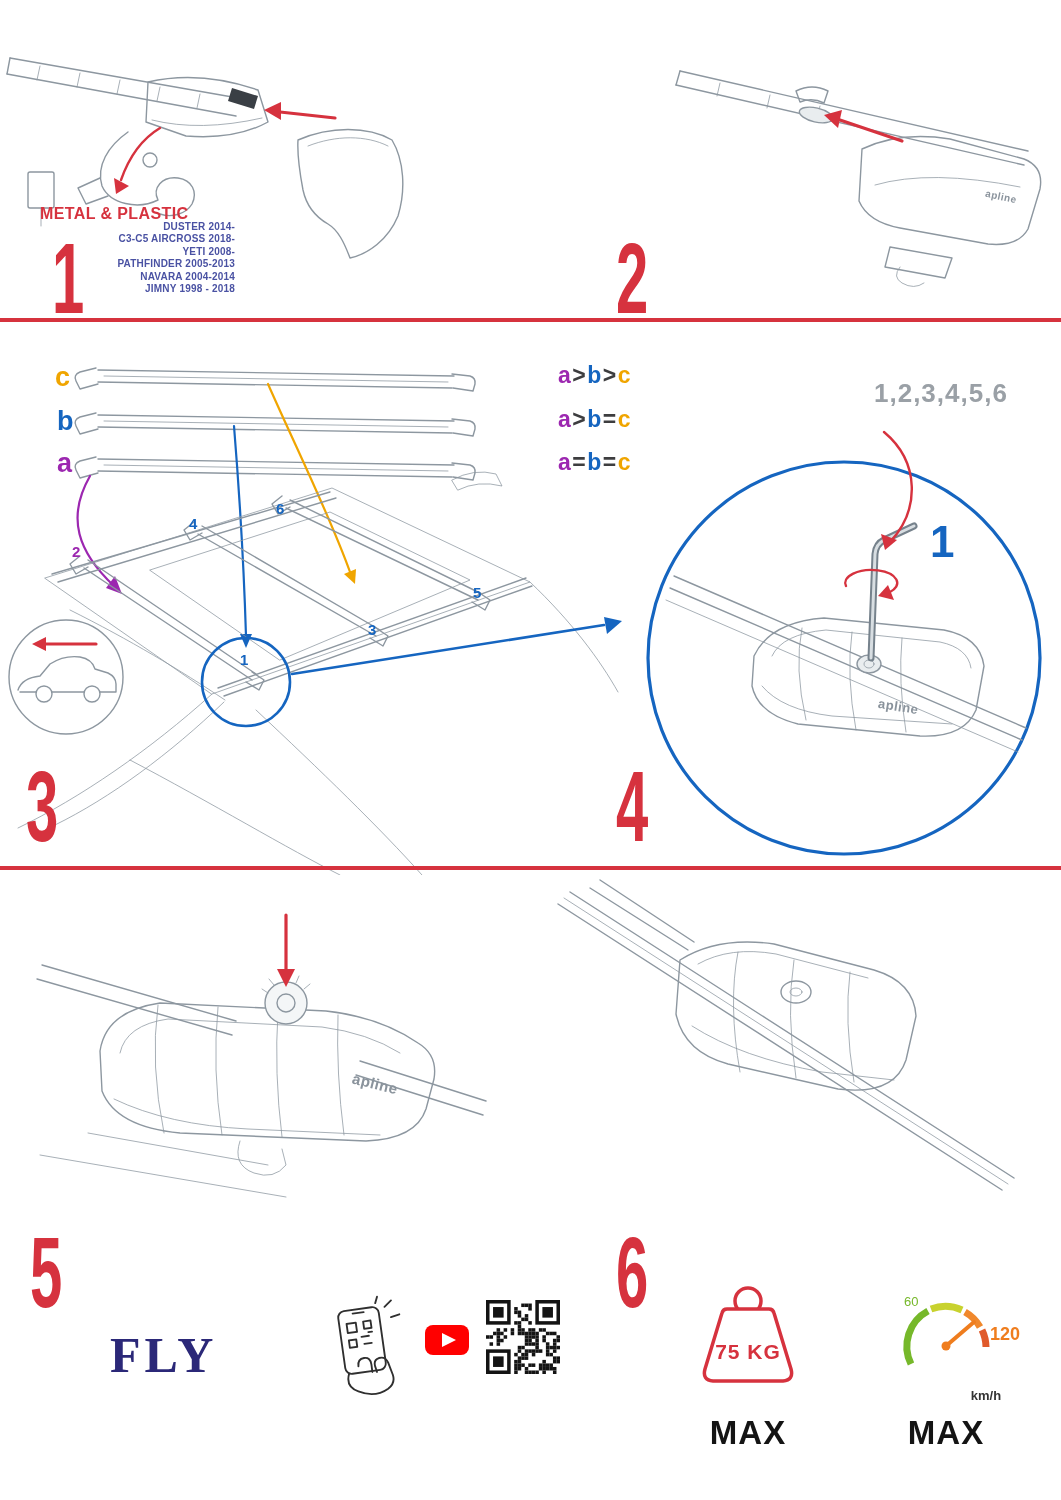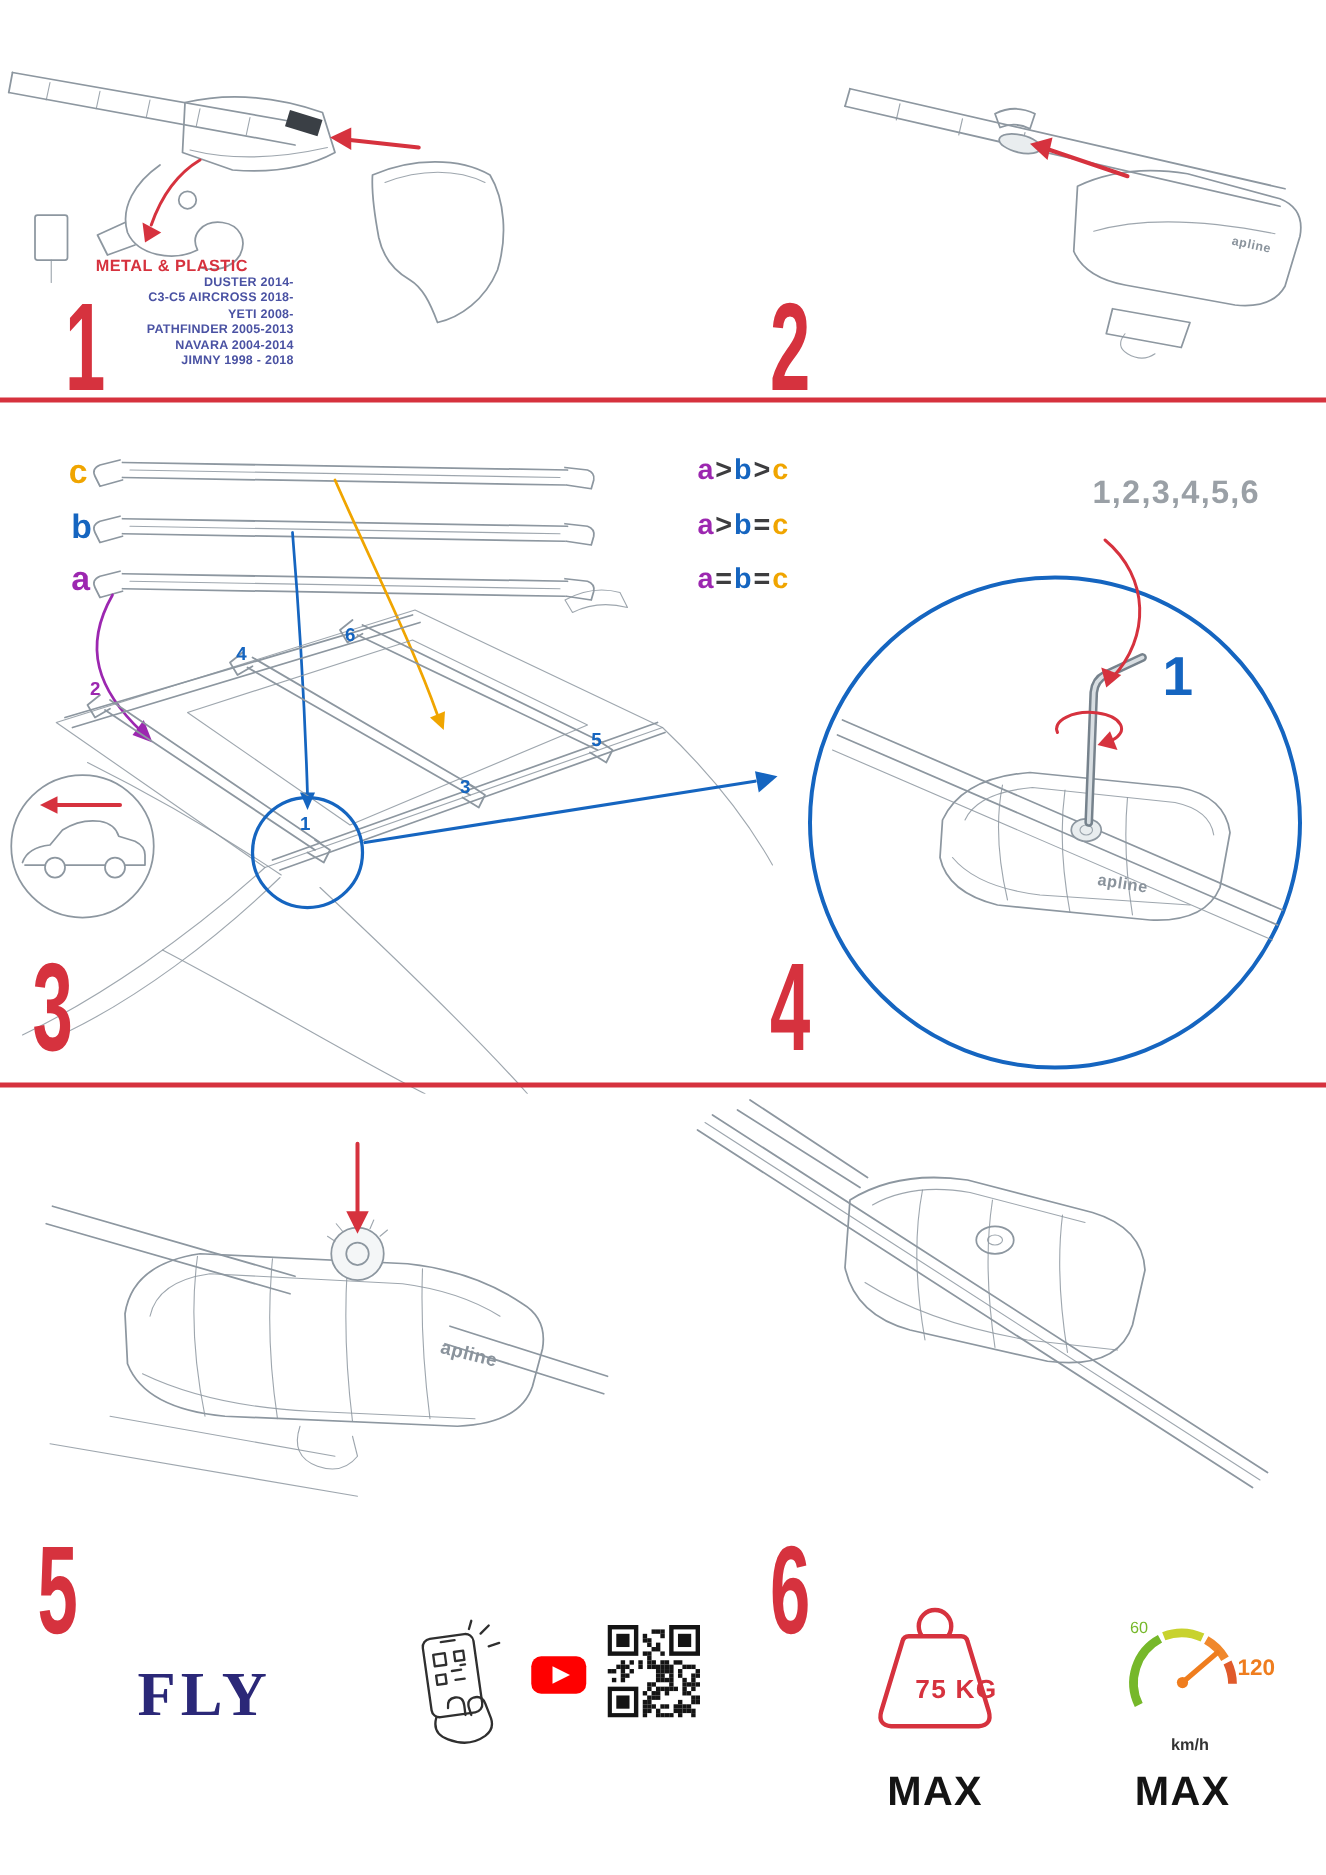--- a/index.html
+++ b/index.html
@@ -24,27 +24,27 @@
 .draw .key{stroke:#76828c;stroke-width:7}
 .draw .keyhi{stroke:#d8dee2;stroke-width:3}
 .draw .fillg{fill:#e9edef}
 .draw .darkfill{fill:#3a3f45;stroke:none}
 .barlabel{position:absolute;font-size:27px;font-weight:700;line-height:1}
 .posnum{position:absolute;font-size:15px;font-weight:700;color:var(--blue);line-height:1}
 .cmp{position:absolute;font-size:23px;font-weight:700;letter-spacing:.5px;white-space:nowrap}
 .cmp .pl{color:var(--purple)}.cmp .bl{color:var(--blue)}.cmp .ol{color:var(--orange)}.cmp .op{color:#3d3d3f;padding:0 1px}
 .seq{position:absolute;font-size:26px;font-weight:700;color:var(--gray,#9aa0a6);letter-spacing:1px}
 .bigblue{position:absolute;font-size:44px;font-weight:700;color:var(--blue);line-height:1}
-.matlabel{position:absolute;color:var(--red);font-weight:700;font-size:13px;letter-spacing:.4px;text-align:center}
+.matlabel{position:absolute;color:var(--red);font-weight:700;font-size:16px;letter-spacing:.4px;text-align:left}
 .vlist{position:absolute;color:#4a52a3;font-weight:700;font-size:10px;line-height:12.4px;text-align:right;letter-spacing:.2px}
 .logo-small{position:absolute;color:#8a939c;font-weight:700;letter-spacing:.5px;line-height:1}
 .fly{position:absolute;font-family:"Liberation Serif","DejaVu Serif",serif;font-weight:700;font-size:50px;color:var(--navy,#2b2878);letter-spacing:4px;line-height:1}
 .brandline{position:absolute;font-size:29px;font-weight:700;letter-spacing:-.3px;color:#2e2e30;white-space:nowrap;line-height:1}
 .brandline .red{color:var(--red)}.brandline .gray{color:#9aa0a6}
-.kg{position:absolute;color:var(--red);font-weight:700;font-size:21px;text-align:right;letter-spacing:1px}
+.kg{position:absolute;color:var(--red);font-weight:700;font-size:21px;text-align:center;letter-spacing:1px}
 .max{position:absolute;font-size:33px;font-weight:700;color:#141414;text-align:center;letter-spacing:1px}
 .kmh{position:absolute;font-size:13px;color:#333;text-align:center;font-weight:600}
 .g60{position:absolute;font-size:13px;font-weight:400;color:var(--green,#76b82a)}
 .g120{position:absolute;font-size:18px;font-weight:700;color:#ef7d1e}
 </style>
 </head>
 <body>
 
 <div class="sheet">
 
@@ -417,16 +417,16 @@
       <path d="M27,78 A40,40 0 0 1 44,25" style="stroke:var(--green,#76b82a)"></path>
       <path d="M47,23 A40,40 0 0 1 78,24" style="stroke:#c8d22e"></path>
       <path d="M81,26 A40,40 0 0 1 96,41" style="stroke:#f0882c"></path>
       <path d="M98,44 A40,40 0 0 1 102,61" style="stroke:#e05a2b"></path>
     </g>
     <path d="M62,60 L90,36" style="fill:none;stroke:#ef7d1e;stroke-width:4;stroke-linecap:round"></path>
     <circle cx="62" cy="60" r="4.5" style="fill:#ef7d1e"></circle>
   </svg>
   <div class="g60" style="left:904px;top:1294px">60</div>
   <div class="g120" style="left:990px;top:1324px">120</div>
-  <div class="kmh" style="left:917px;top:1388px;width:70px">km/h</div>
+  <div class="kmh" style="left:951px;top:1388px;width:70px">km/h</div>
   <div class="max" style="left:896px;top:1414px;width:100px">MAX</div>
 
 </div>
 
 </body></html>

